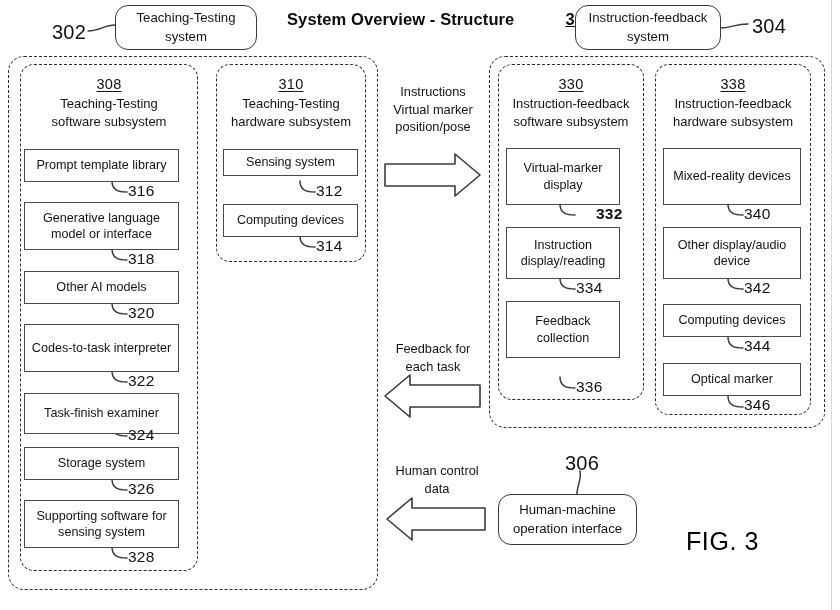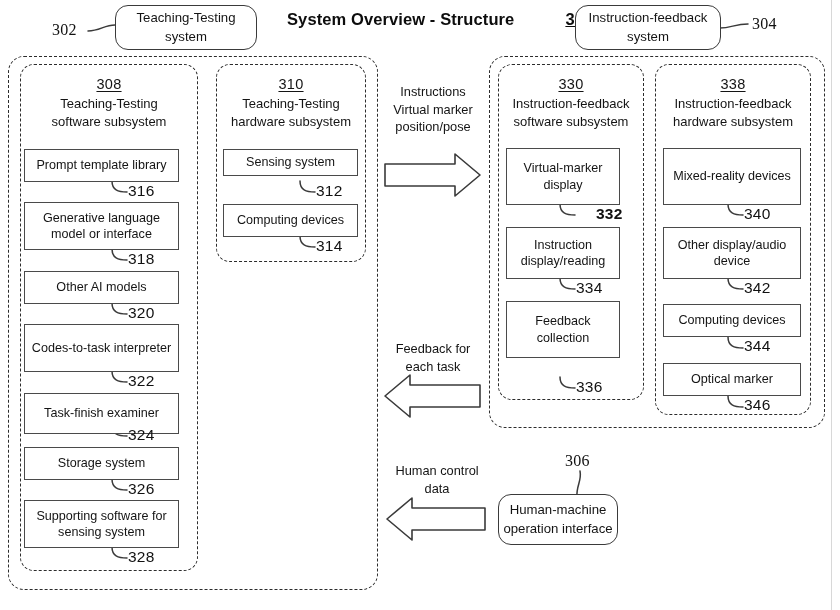--- a/index.html
+++ b/index.html
@@ -105,21 +105,21 @@
     color: #141414;
   }
 
   
   .ref {
     font-size: 15.5px;
     color: #111;
     white-space: nowrap;
     letter-spacing: 0.2px;
   }
-  .ref-big { font-size: 16px; font-family: Liberation Serif, serif; }
+  .ref-big { font-size: 20px; }
 
   
   .flow-label {
     text-align: center;
     font-size: 12.8px;
     line-height: 1.38;
     color: #141414;
   }
 
   
@@ -326,19 +326,20 @@
     <span>Virtual marker</span><br>
     <span>position/pose</span>
   </div>
 
   <div class="abs flow-label" style="left:386px; top:462px; width:102px;">
     <span>Human control</span><br>
     <span>data</span>
   </div>
 
   <div class="abs ref ref-big" style="left:565px; top:452px;">306</div>
-  <div class="abs capsule" style="left:498px; top:494px; width:120px; height:51px;">
+  <div class="abs capsule" style="left:498px; top:494px; width:139px; height:51px;">
     <span>Human-machine</span>
     <span>operation interface</span>
   </div>
 
+  <div class="abs fig-caption" style="left:686px; top:527px;">FIG. 3</div>
 
 </div>
 
 </body></html>

